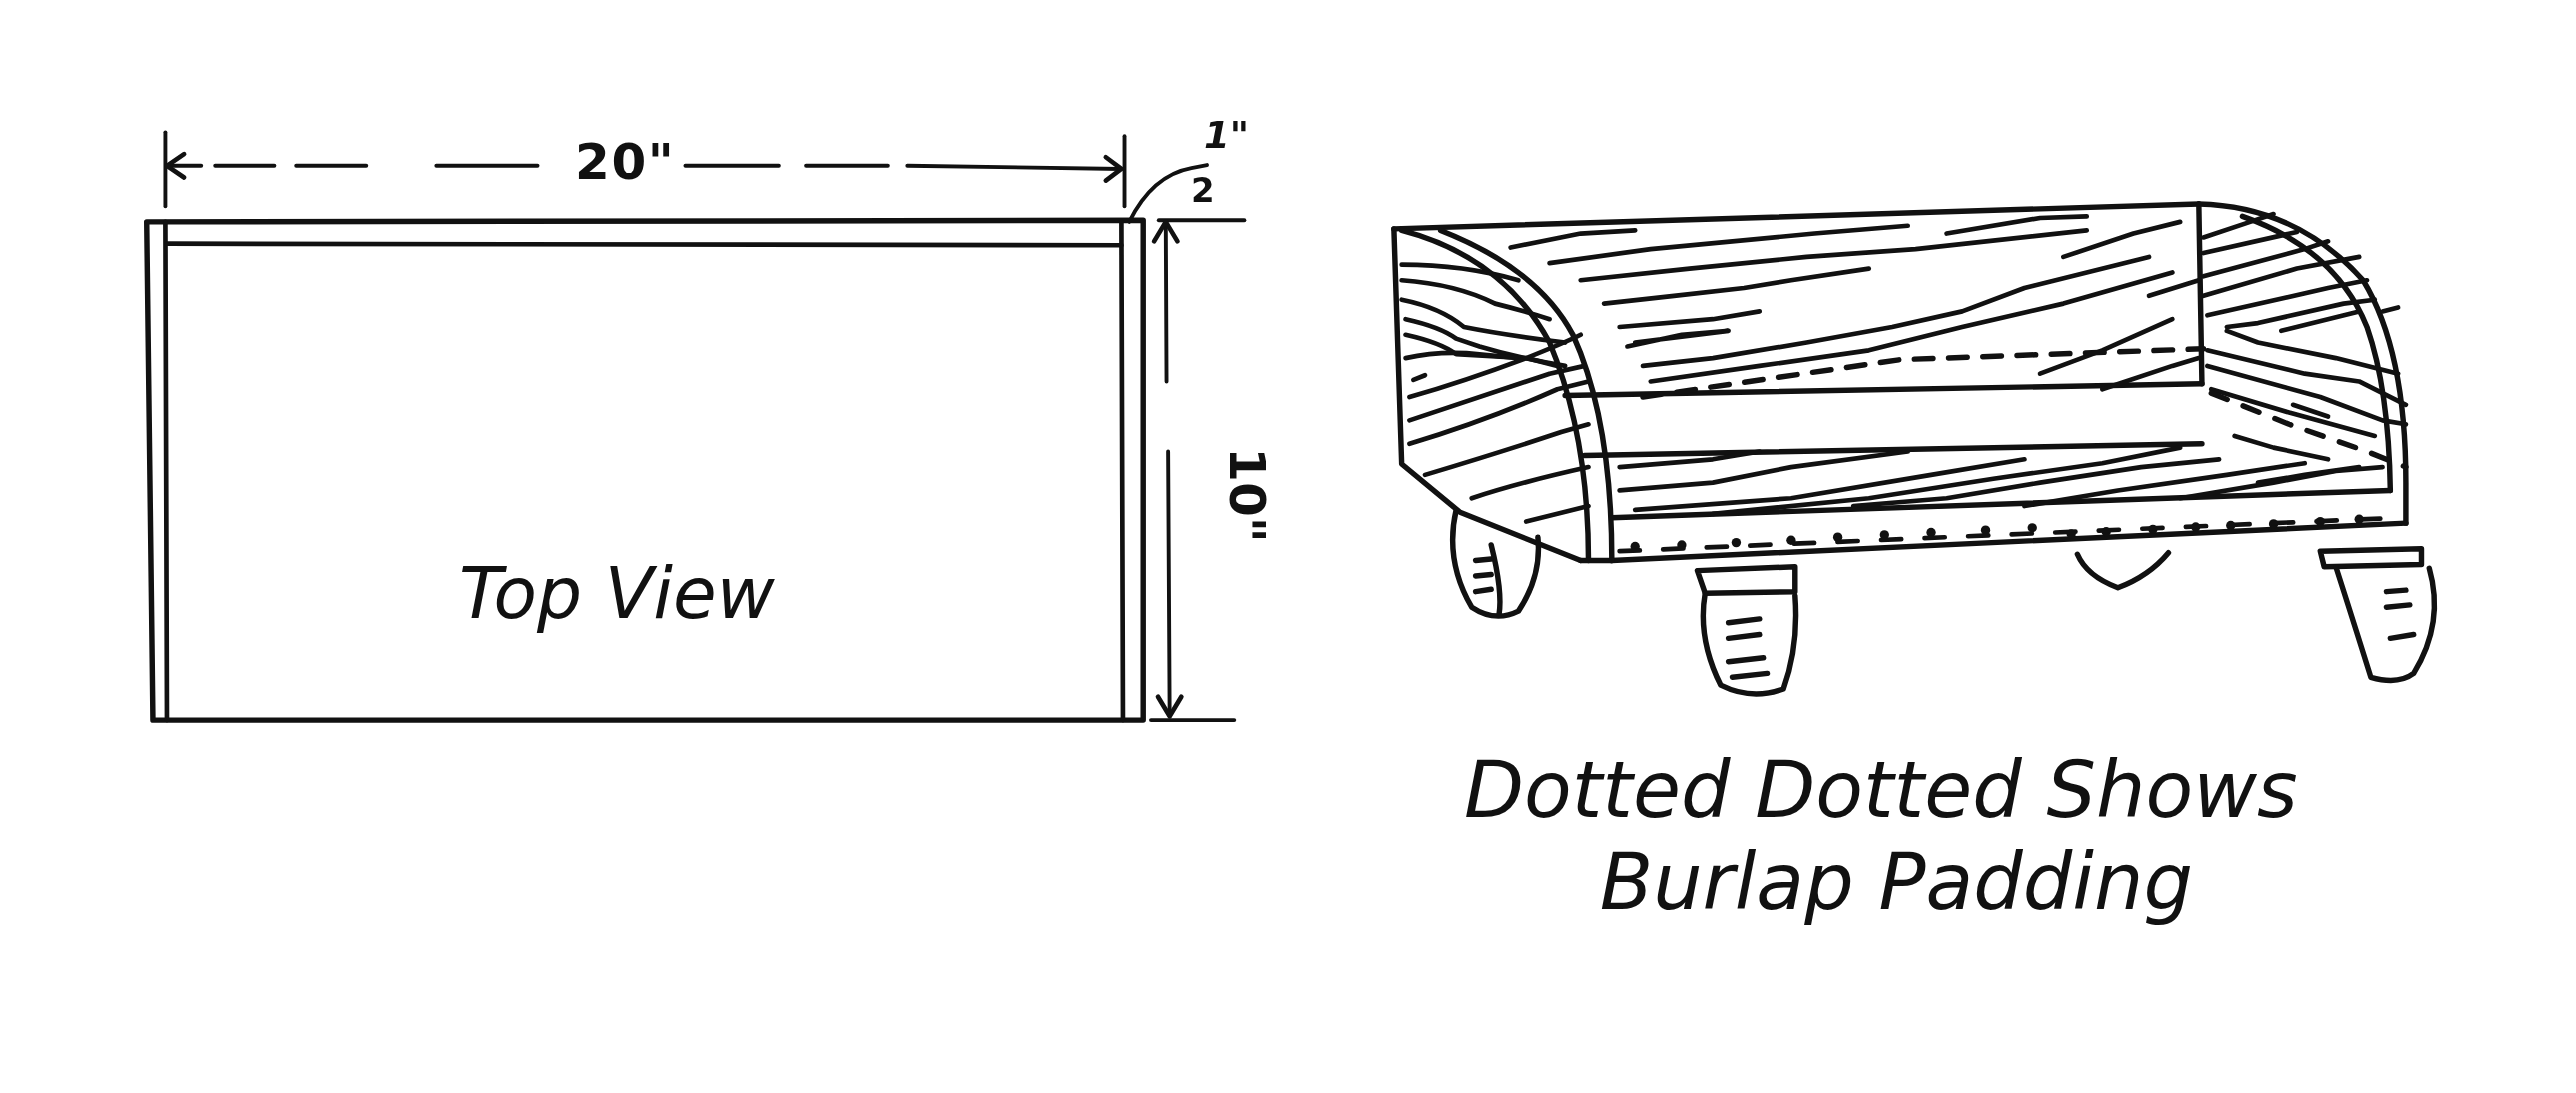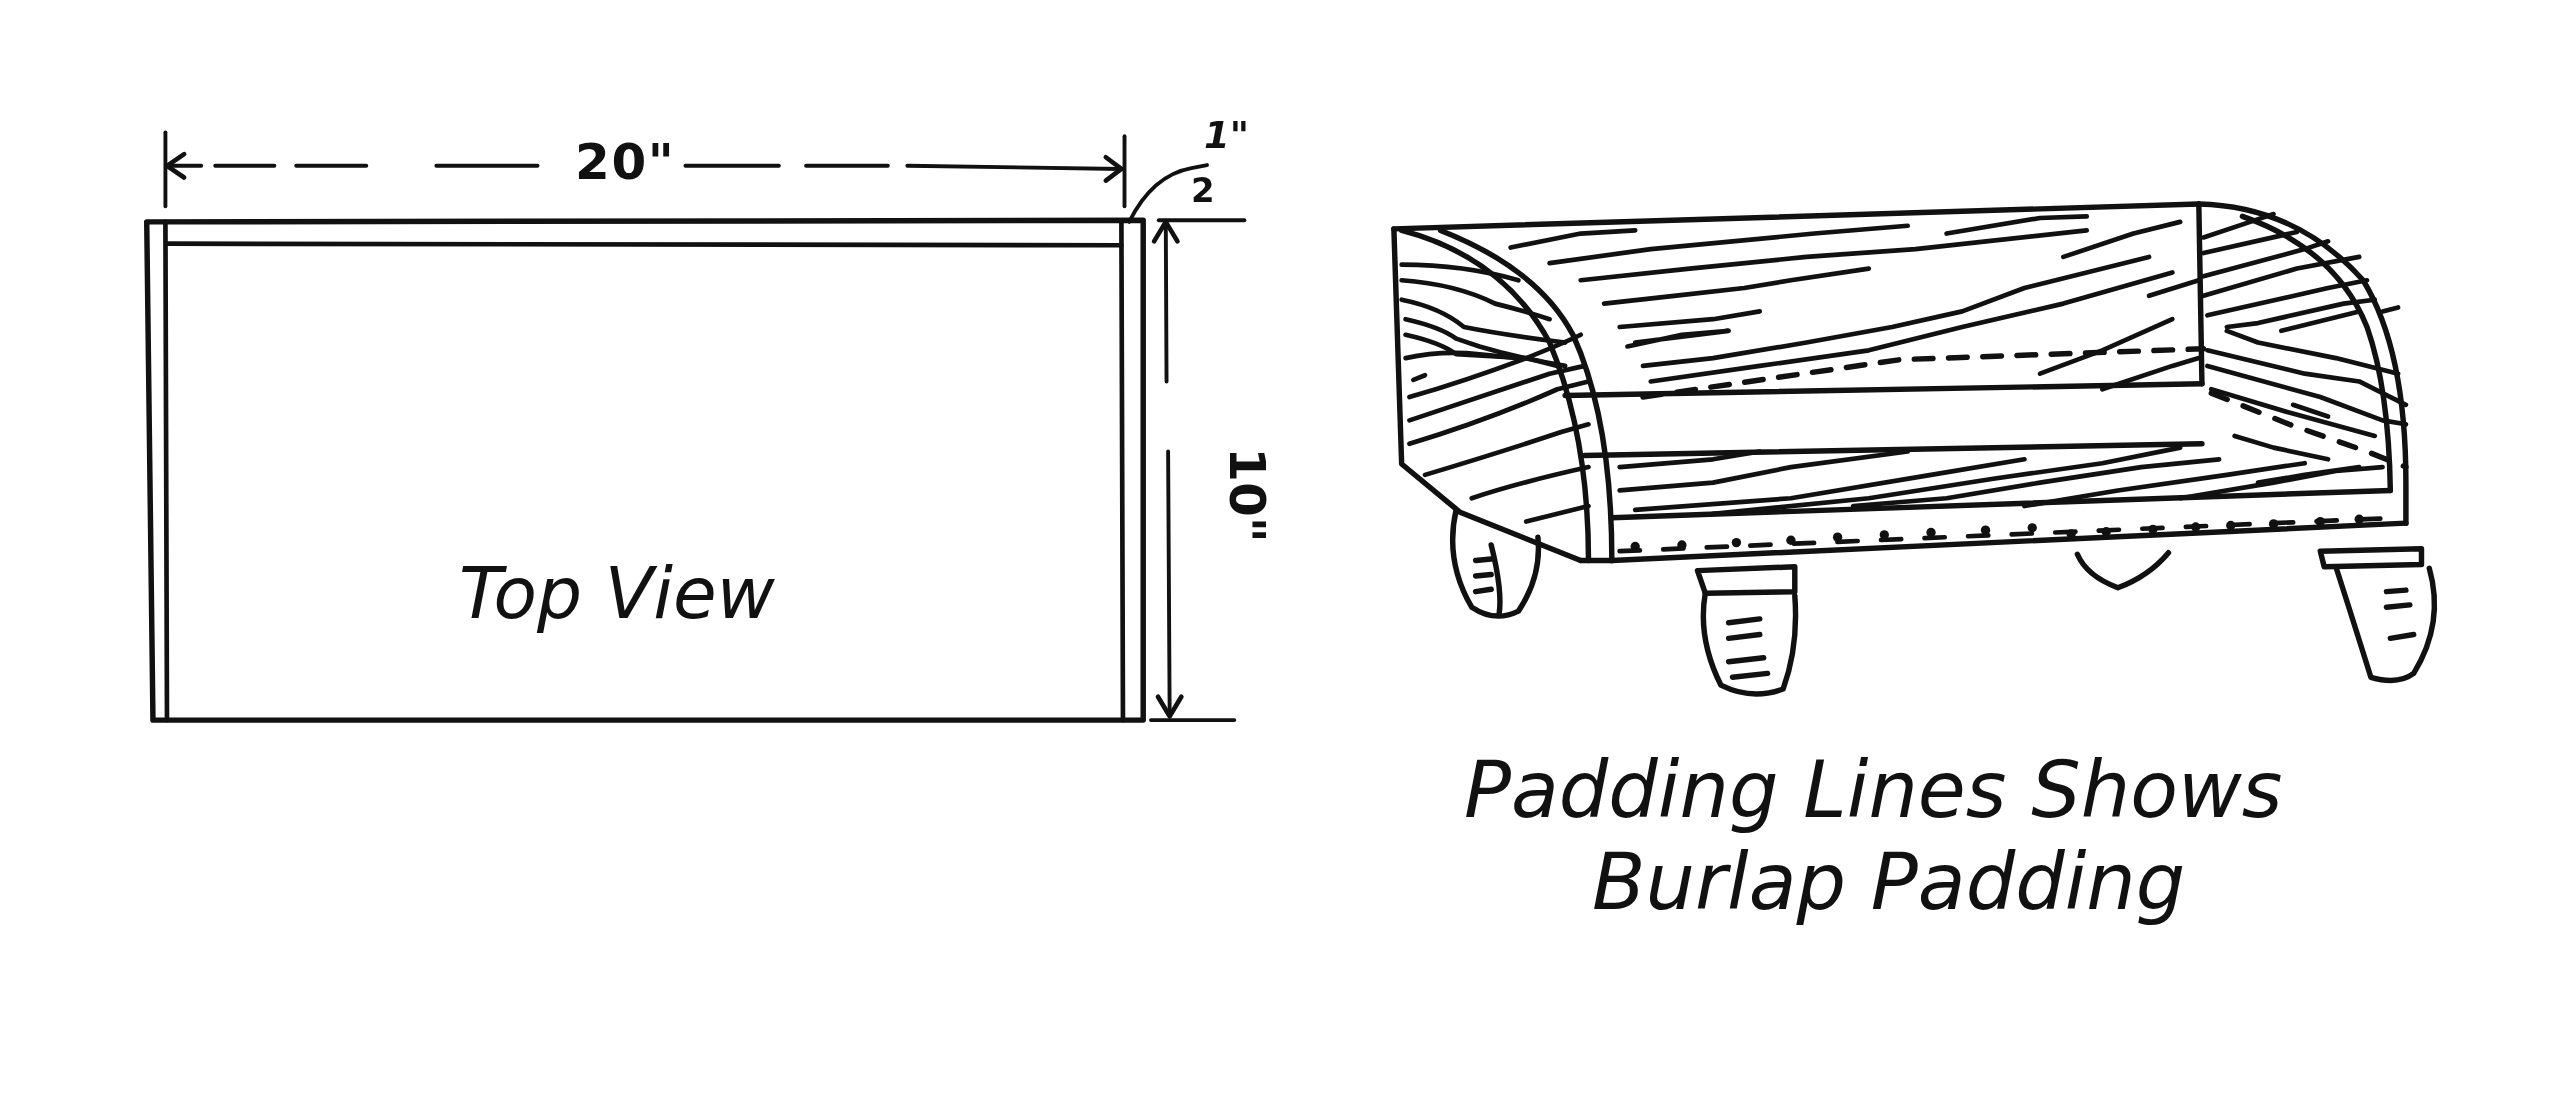--- a/index.html
+++ b/index.html
@@ -207,18 +207,18 @@
   <span class="label dim-20">20"</span>
 
   <span class="label dim-half-num">1"</span>
   <span class="label dim-half-den">2</span>
 
   <span class="label dim-10">10"</span>
 
   <span class="label top-view">Top View</span>
 
   <div class="label caption">
-    <span>Padding Lines Shows</span>
+    <span>Dotted Dotted Shows</span>
     <span class="line2">Burlap Padding</span>
   </div>
 
 </div>
 
 
 </body></html>

